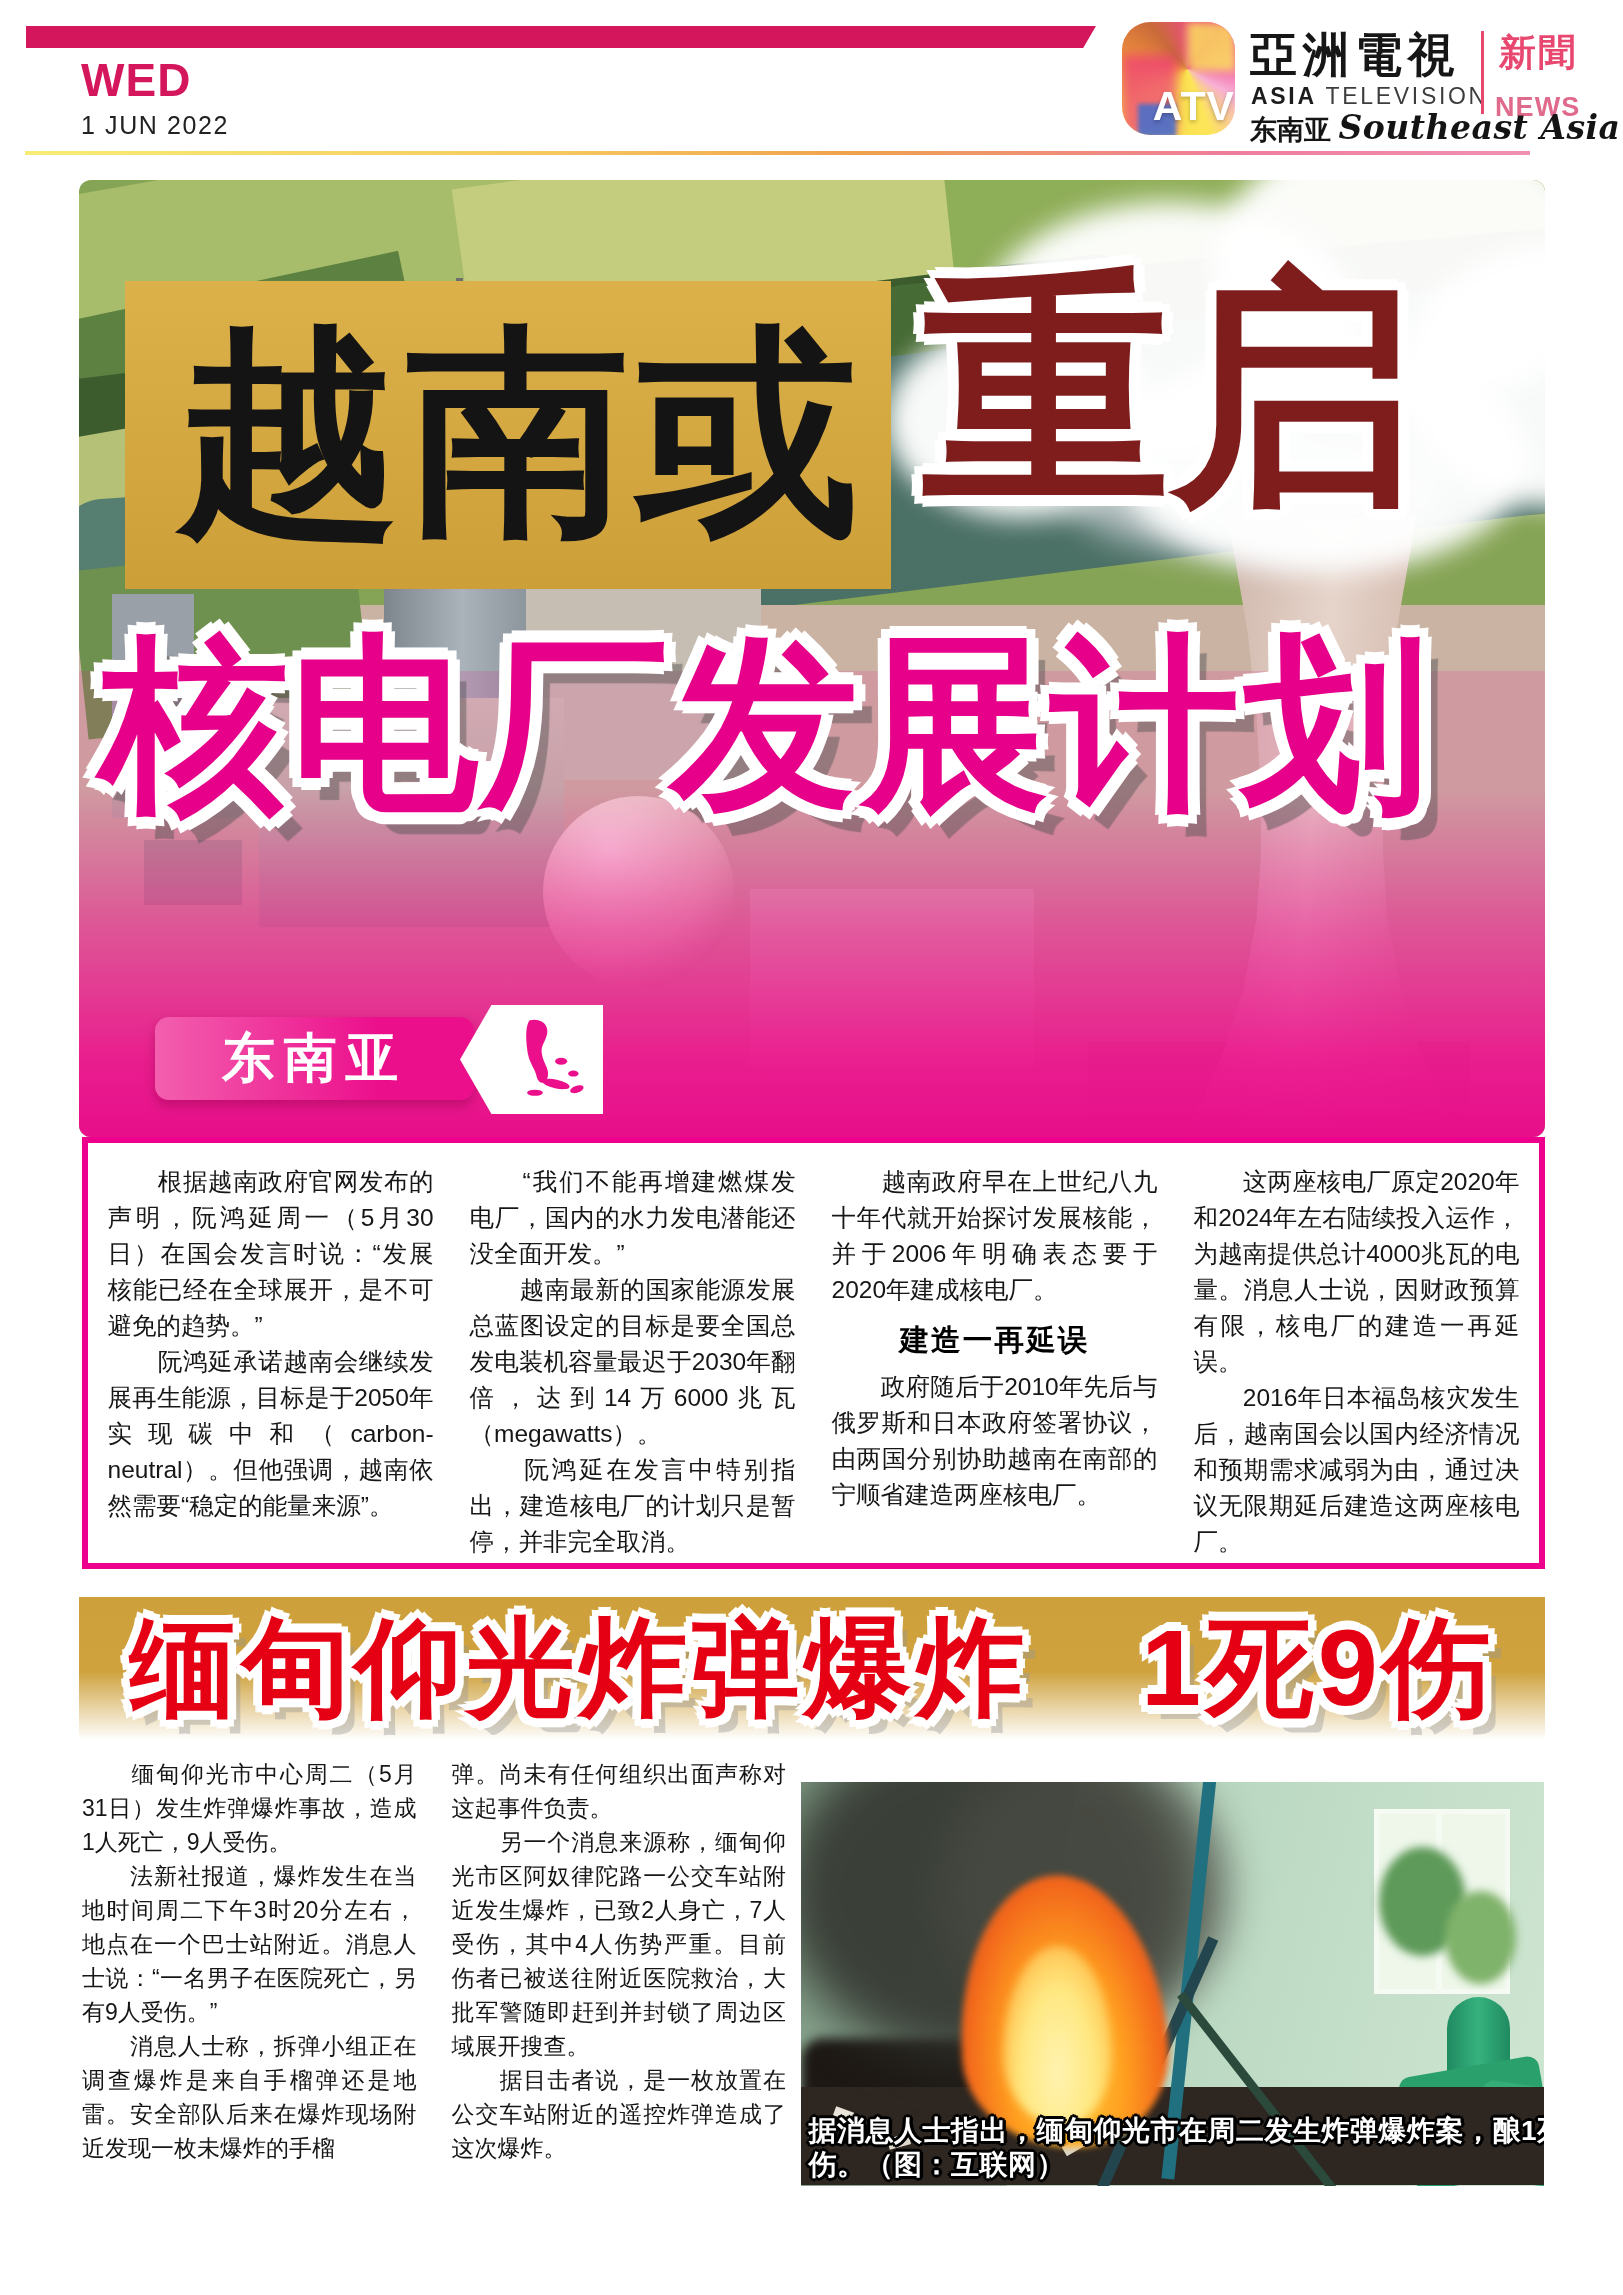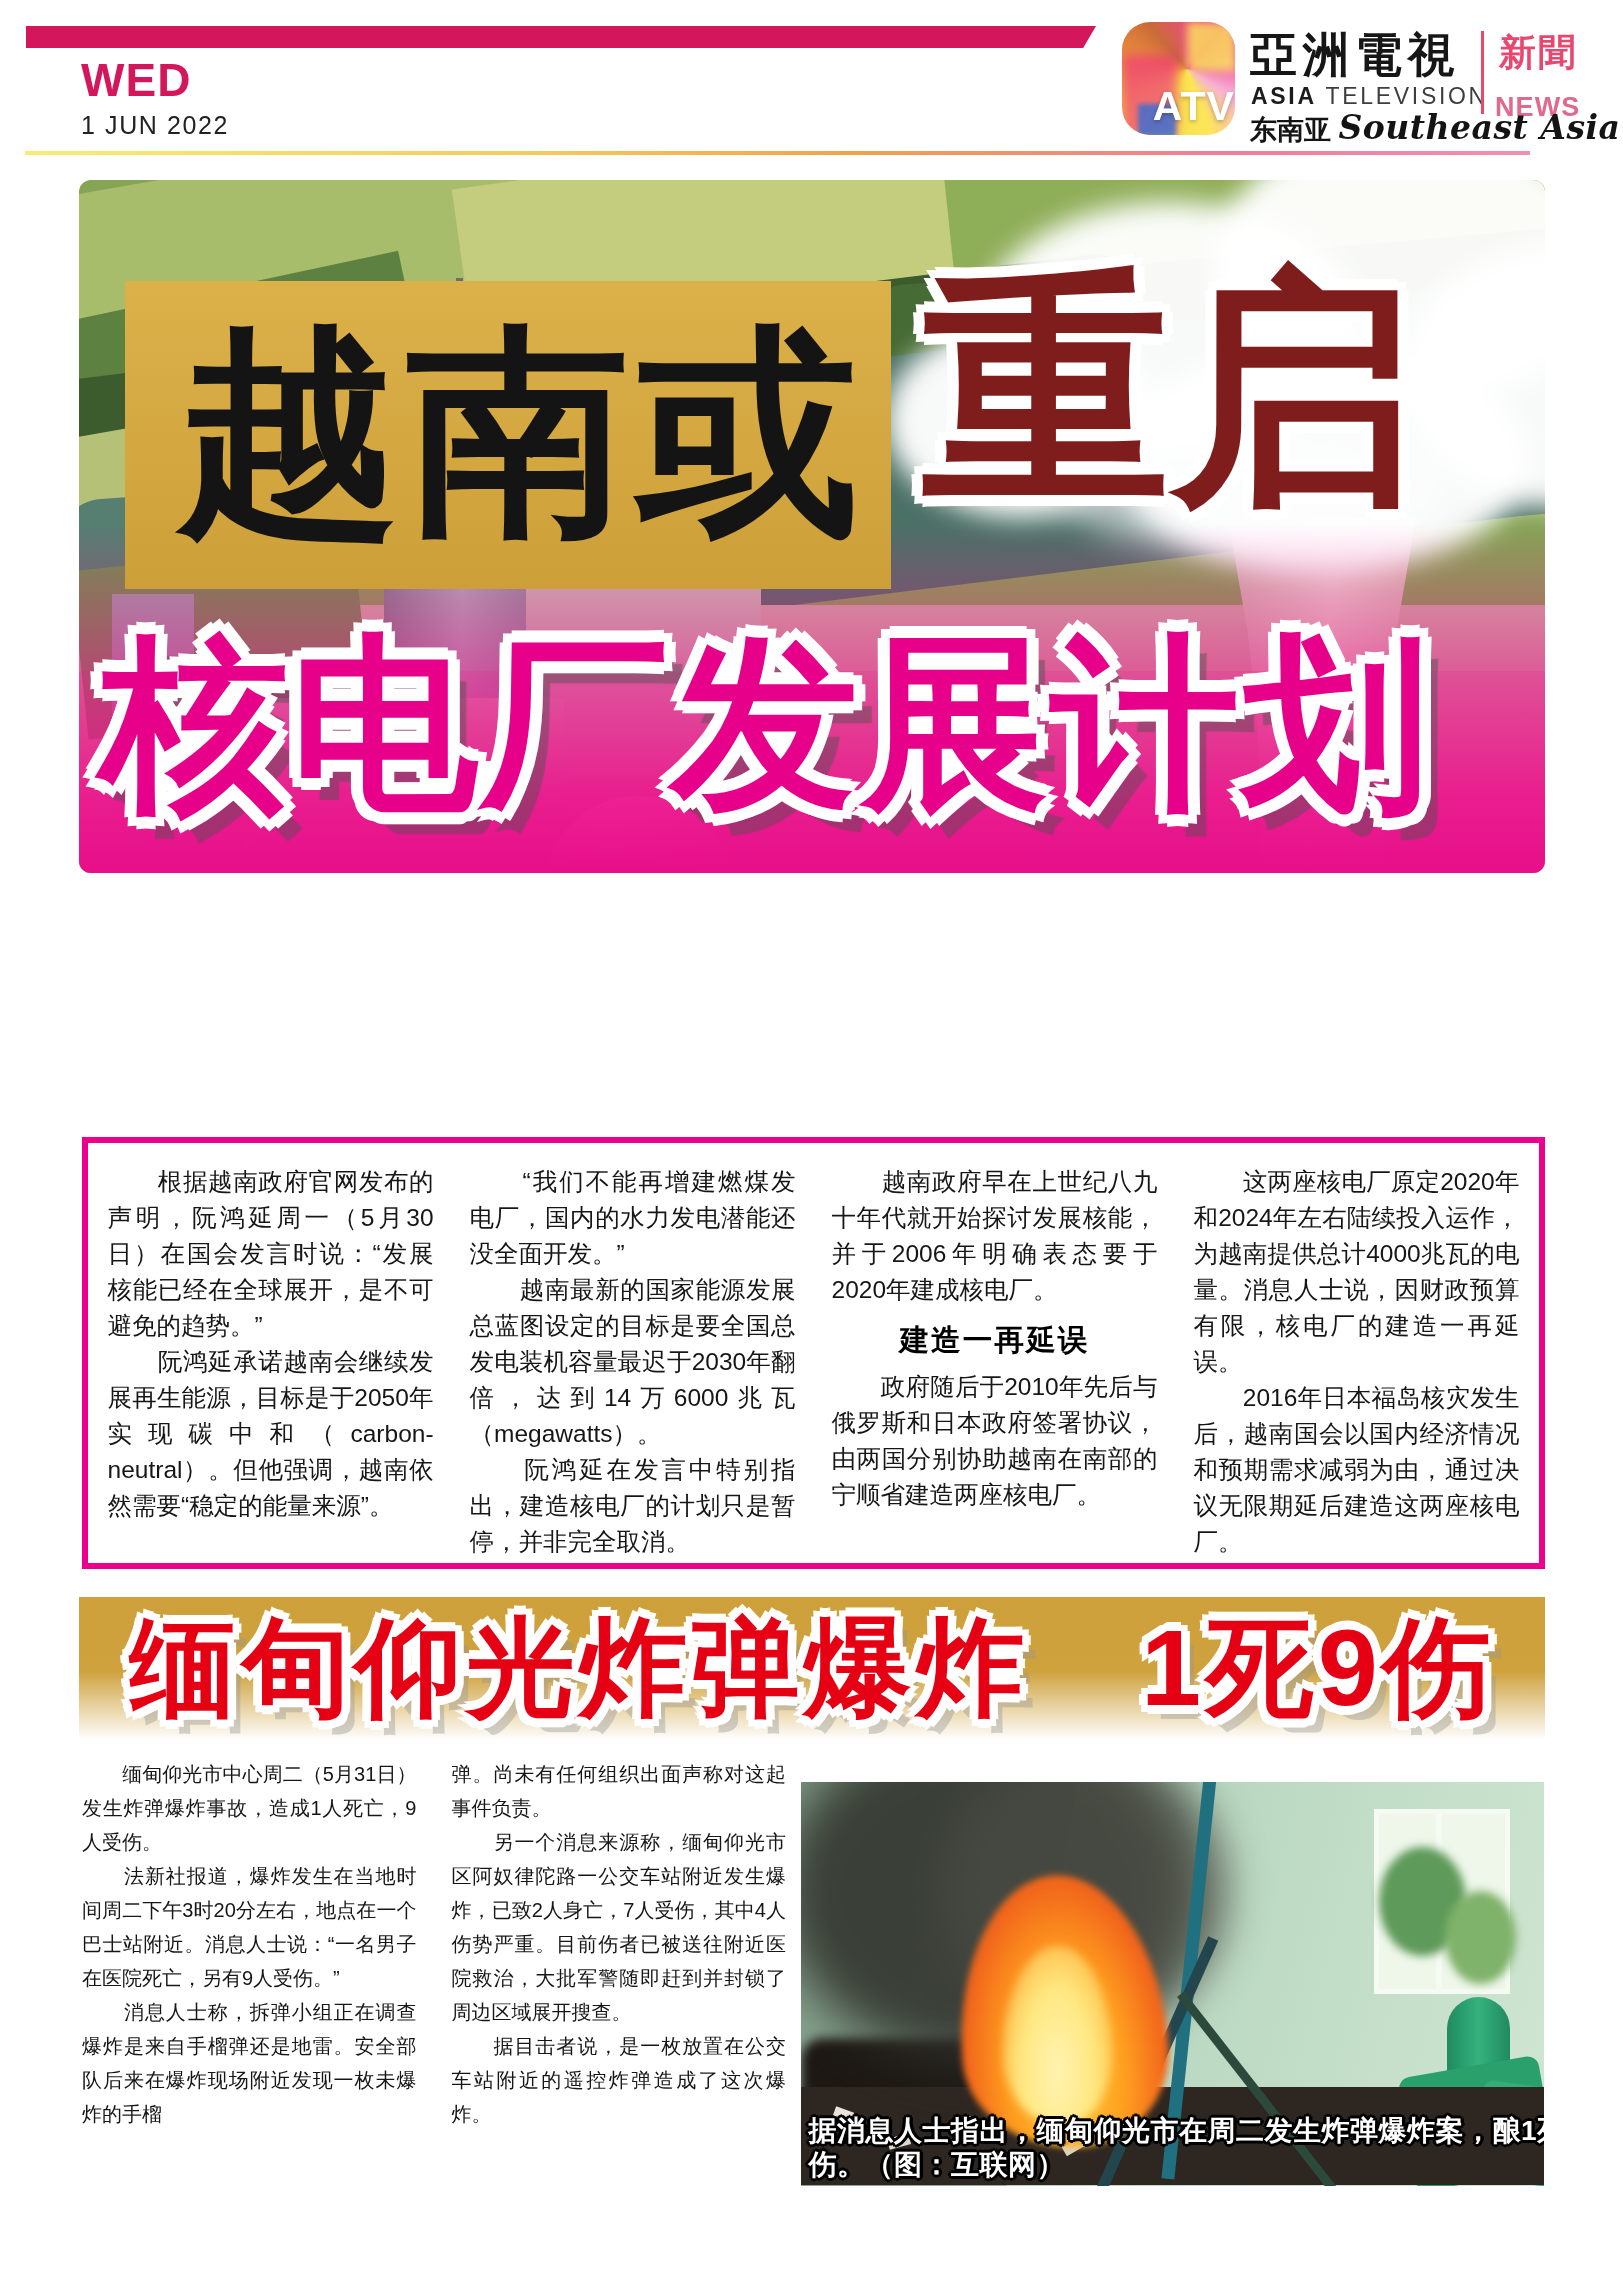--- a/index.html
+++ b/index.html
@@ -25,21 +25,21 @@
   .brand-cn{left:1250px;top:24px;font-size:47px;font-weight:900;color:#161616;letter-spacing:5.5px;}
   .brand-en{left:1251px;top:83px;font-size:23px;color:#3d3d3d;letter-spacing:2.7px;}
   .brand-en b{font-weight:800;color:#1c1c1c;}
   .mast-divider{left:1481px;top:30.5px;width:2.7px;height:83px;background:#e8476f;}
   .news-cn{left:1499px;top:28px;font-size:37px;font-weight:800;color:#e8476f;letter-spacing:2.2px;}
   .news-en{left:1495px;top:92px;font-size:27px;font-weight:700;color:#df6a8c;letter-spacing:1.1px;}
   .region-script{left:1250px;top:108px;font-size:27px;font-weight:700;color:#141414;white-space:nowrap;}
   .region-script .en{font-family:"DejaVu Serif","Liberation Serif",serif;font-style:italic;font-size:33px;font-weight:700;letter-spacing:0.5px;}
 
   
-  .photo1{left:79px;top:180px;width:1466px;height:693px;overflow:hidden;background:#86a455;border-radius:12px;}
+  .photo1{left:79px;top:180px;width:1466px;height:957px;overflow:hidden;background:#86a455;border-radius:12px;}
   .photo1 .shape{position:absolute;}
   .f1{left:-33px;top:-22px;width:491px;height:185px;background:#a7bd6b;transform:rotate(-10deg);}
   .f2{left:382px;top:-33px;width:600px;height:175px;background:#c3cd7d;transform:rotate(-8deg);}
   .f3{left:873px;top:-49px;width:682px;height:207px;background:#8fae58;transform:rotate(-6deg);}
   .f4{left:-44px;top:109px;width:382px;height:142px;background:#5c8140;transform:rotate(-12deg);}
   .forest1{left:-27px;top:136px;width:1091px;height:235px;background:#3c5c2d;transform:rotate(-7deg);border-radius:33px;}
   .forest2{left:791px;top:76px;width:736px;height:284px;background:#466b34;transform:rotate(-5deg);border-radius:44px;}
   .f5{left:-33px;top:235px;width:327px;height:153px;background:#b5c177;transform:rotate(-10deg);}
   .river1{left:464px;top:153px;width:1091px;height:235px;background:#4b7066;transform:rotate(-7deg);border-radius:98px;}
   .river2{left:-22px;top:305px;width:491px;height:93px;background:#567e71;transform:rotate(-4deg);border-radius:49px;}
@@ -106,21 +106,21 @@
 
   
   .banner2{left:79px;top:1597px;width:1466px;height:143px;
            background:linear-gradient(180deg,#cda03c 0%,#cfa23e 52%,#ffffff 100%);
            display:flex;align-items:center;justify-content:center;}
   .h2red{font-size:108px;font-weight:900;color:#e60013;letter-spacing:4.4px;white-space:nowrap;
          text-shadow:-8.7px 0 0 #fff,8.7px 0 0 #fff,0 -8.7px 0 #fff,0 8.7px 0 #fff,
                      -6.5px -6.5px 0 #fff,6.5px -6.5px 0 #fff,-6.5px 6.5px 0 #fff,6.5px 6.5px 0 #fff,
                      13px 14px 0 rgba(150,150,150,.4);}
   .art2text{left:82px;top:1757px;width:704px;display:flex;gap:35px;}
-  .art2col{flex:1;font-size:20px;line-height:34px;color:#161616;text-align:justify;}
+  .art2col{flex:1;font-size:23px;line-height:34px;color:#161616;text-align:justify;}
   .art2col p{margin:0;}
 
   .photo2{left:801px;top:1782px;width:743px;height:404px;overflow:hidden;
           background:linear-gradient(105deg,#9dbfa6 0%,#bcd9c3 55%,#cfe6d2 100%);}
   .photo2 .shape{position:absolute;}
   .wall-l{left:-44px;top:-11px;width:284px;height:436px;background:rgba(85,105,88,.35);transform:skewX(-10deg);}
   .smoke1{left:-22px;top:-65px;width:414px;height:349px;background:#30322c;border-radius:50%;filter:blur(25px);opacity:.88;}
   .smoke2{left:142px;top:-33px;width:284px;height:284px;background:#4a4c44;border-radius:50%;filter:blur(22px);opacity:.7;}
   .window2{left:573px;top:27px;width:136px;height:185px;background:#eef7ea;border:5.5px solid #f5faf3;box-sizing:border-box;}
   .window-bar{left:635px;top:27px;width:5.5px;height:185px;background:#f5faf3;}

